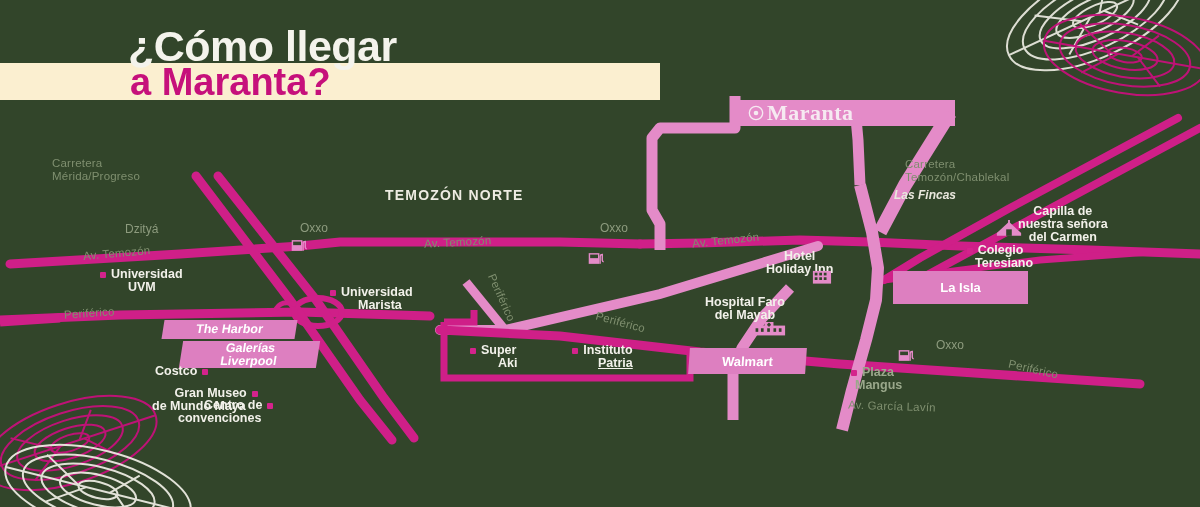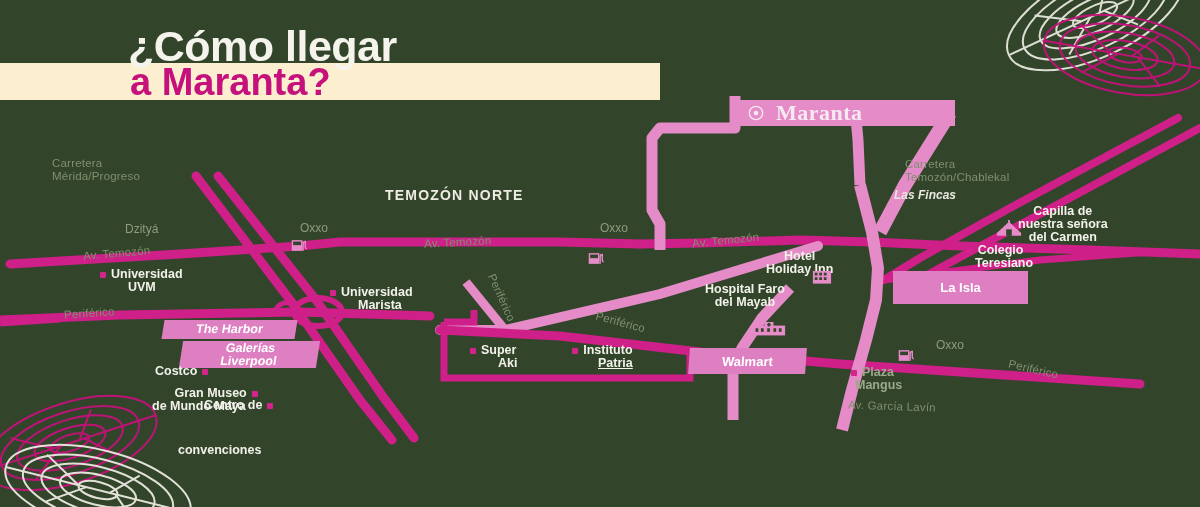--- a/index.html
+++ b/index.html
@@ -122,21 +122,21 @@
     justify-content: center;
     text-align: center;
     line-height: 13px;
   }
   
   #maranta-label {
     position: absolute;
     left: 748px; top: 100px;
     z-index: 30;
     display: flex;
-    gap: 12px;
+    gap: 3px;
     color: #f6e9f1;
     font-size: 22px;
     font-weight: 700;
     letter-spacing: 0.5px;
     font-family: "Liberation Serif", serif;
   }
   .pin-icon { width: 16px; height: 16px; display:block; }
   .icon-badge {
     position: absolute;
     z-index: 22;
@@ -297,39 +297,39 @@
     <span>Costco</span><span class="dot" style="margin-right:0;"></span>
   </div>
 
   <div class="lbl poi" style="left:152px;top:387px;text-align:right;">
     <span>Gran Museo</span><span class="dot" style="margin-right:0;"></span><br>
     <span style="margin-right:12px;display:inline-block;">de Mundo Maya</span>
   </div>
 
   <div class="lbl poi" style="left:178px;top:399px;text-align:right;">
     <span>Centro de</span><span class="dot" style="margin-right:0;"></span><br>
-    <span style="margin-right:12px;display:inline-block;margin-top:32px;">convenciones</span>
+    <span style="margin-right:12px;display:inline-block;">convenciones</span>
   </div>
 
   <div class="lbl poi" style="left:957px;top:244px;text-align:center;">
     <span class="dot" style="margin-left:0;"></span><span>Colegio</span><br>
     <span style="margin-left:18px;">Teresiano</span>
   </div>
 
   <div class="lbl poi" style="left:851px;top:366px;text-align:left;color:#9aa88b;">
     <span class="dot" style="margin-left:0;"></span><span>Plaza</span><br>
     <span style="margin-left:4px;">Mangus</span>
   </div>
 
   <div class="lbl poi" style="left:766px;top:250px;text-align:center;">
     <span>Hotel</span><br>
     <span>Holiday Inn</span>
   </div>
 
-  <div class="lbl poi" style="left:705px;top:283px;text-align:center;">
+  <div class="lbl poi" style="left:705px;top:296px;text-align:center;">
     <span>Hospital Faro</span><br>
     <span>del Mayab</span>
   </div>
 
   <div class="lbl poi" style="left:1018px;top:205px;text-align:center;">
     <span>Capilla de</span><br>
     <span>nuestra señora</span><br>
     <span>del Carmen</span>
   </div>
 

